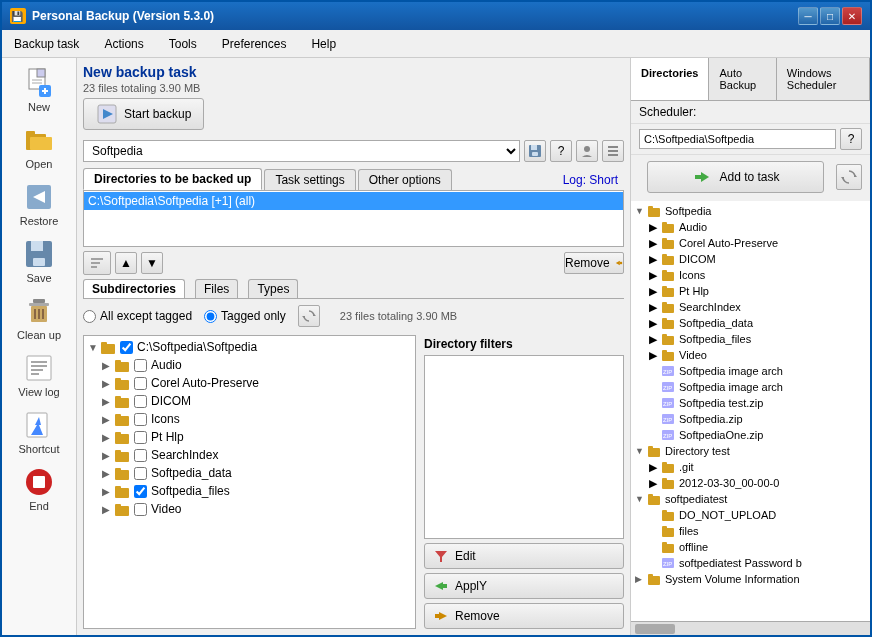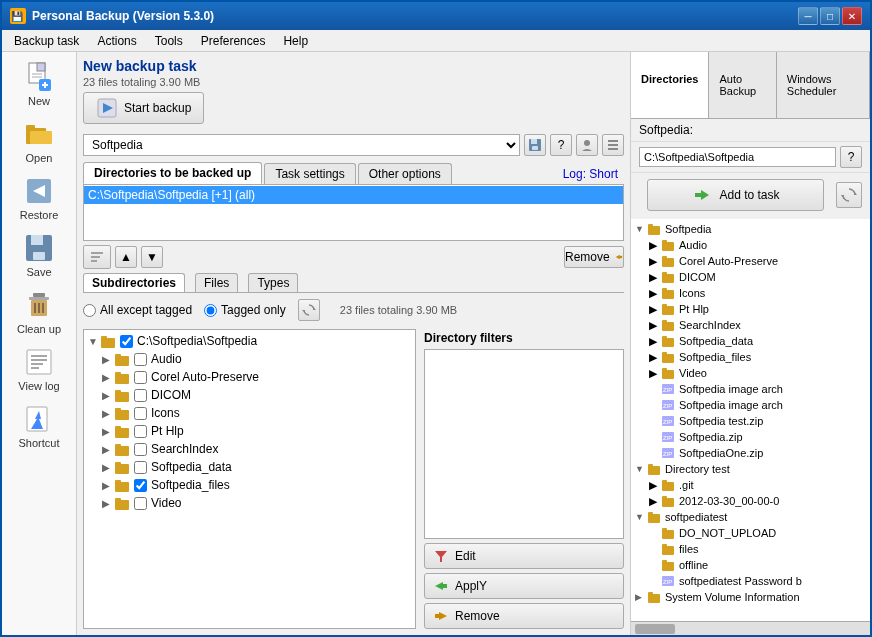--- a/index.html
+++ b/index.html
@@ -70,22 +70,22 @@
       border-radius: 2px;
     }
 
     .title-btn.close { background: linear-gradient(to bottom, #cc4444, #aa2222); }
 
     .menu-bar {
       background: #f0f0f0;
       border-bottom: 1px solid #ccc;
       padding: 2px 4px;
       display: flex;
-      gap: 2px;
-      height: 22px;
+      gap: 9px;
+      height: 28px;
       align-items: center;
       flex-shrink: 0;
     }
 
     .menu-item {
       padding: 2px 8px;
       cursor: pointer;
       border-radius: 2px;
       font-size: 12px;
     }
@@ -400,21 +400,21 @@
       flex-shrink: 0;
     }
 
     .right-tabs {
       display: flex;
       background: #e8e8e8;
       border-bottom: 1px solid #aaa;
     }
 
     .right-tab {
-      padding: 21px 10px;
+      padding: 9px 10px;
       border-right: 1px solid #aaa;
       cursor: pointer;
       font-size: 11px;
       background: #e8e8e8;
     }
 
     .right-tab.active {
       background: white;
       font-weight: bold;
     }
@@ -604,20 +604,29 @@
       <div class="sidebar-btn">
         <div class="icon">
           <svg width="32" height="32" viewBox="0 0 32 32">
             <rect x="4" y="4" width="20" height="24" fill="white" stroke="#aaa" stroke-width="1" rx="1"></rect>
             <polygon points="8,26 14,16 12,16 16,8 18,16 16,16 20,26" fill="#4488ff"></polygon>
           </svg>
         </div>
         <span class="label">Shortcut</span>
       </div>
 
+      <div class="sidebar-btn">
+        <div class="icon">
+          <svg width="32" height="32" viewBox="0 0 32 32">
+            <circle cx="16" cy="16" r="13" fill="#cc2222"></circle>
+            <rect x="10" y="10" width="12" height="12" fill="white" rx="1"></rect>
+          </svg>
+        </div>
+        <span class="label">End</span>
+      </div>
     </div>
 
     <div class="center-panel">
 
       <div class="task-header">
         <div class="task-title">New backup task</div>
         <div class="task-info">23 files totaling 3.90 MB</div>
         <div class="task-controls">
           <button class="start-backup-btn">
             <svg width="22" height="22" viewBox="0 0 22 22">
@@ -839,21 +848,21 @@
     </div>
 
     <div class="right-panel">
       <div class="right-tabs">
         <div class="right-tab active">Directories</div>
         <div class="right-tab">Auto Backup</div>
         <div class="right-tab">Windows Scheduler</div>
       </div>
 
       <div class="selection-bar">
-        <span>Softpedia:</span>
+        <span>Scheduler:</span>
       </div>
       <div class="selection-input-row">
         <input type="text" class="selection-input" value="C:\Softpedia\Softpedia" style="">
         <button class="icon-btn">?</button>
       </div>
 
       <div style="display:flex; align-items:center; padding: 2px 8px; margin-bottom:2px;">
         <button class="add-task-btn" style="flex:1; justify-content:center;">
           <svg width="22" height="22" viewBox="0 0 22 22">
             <polygon points="18,11 10,6 10,16" fill="#44aa44"></polygon>

